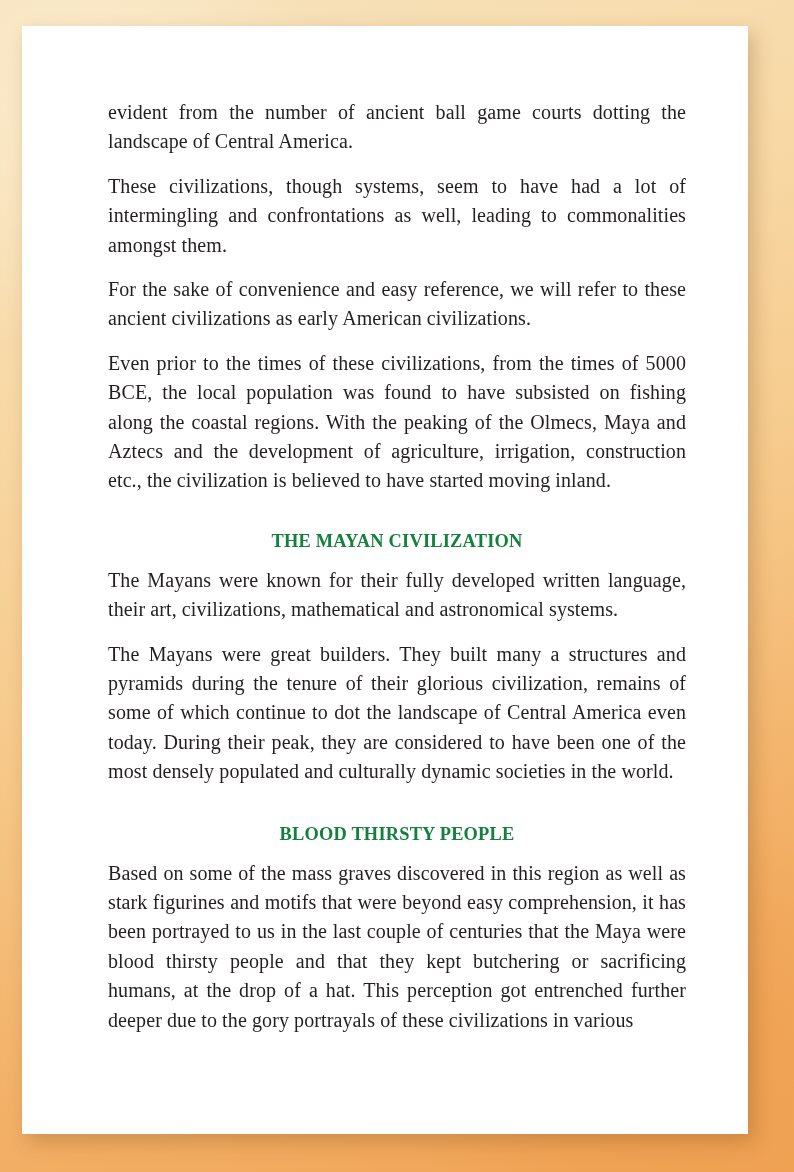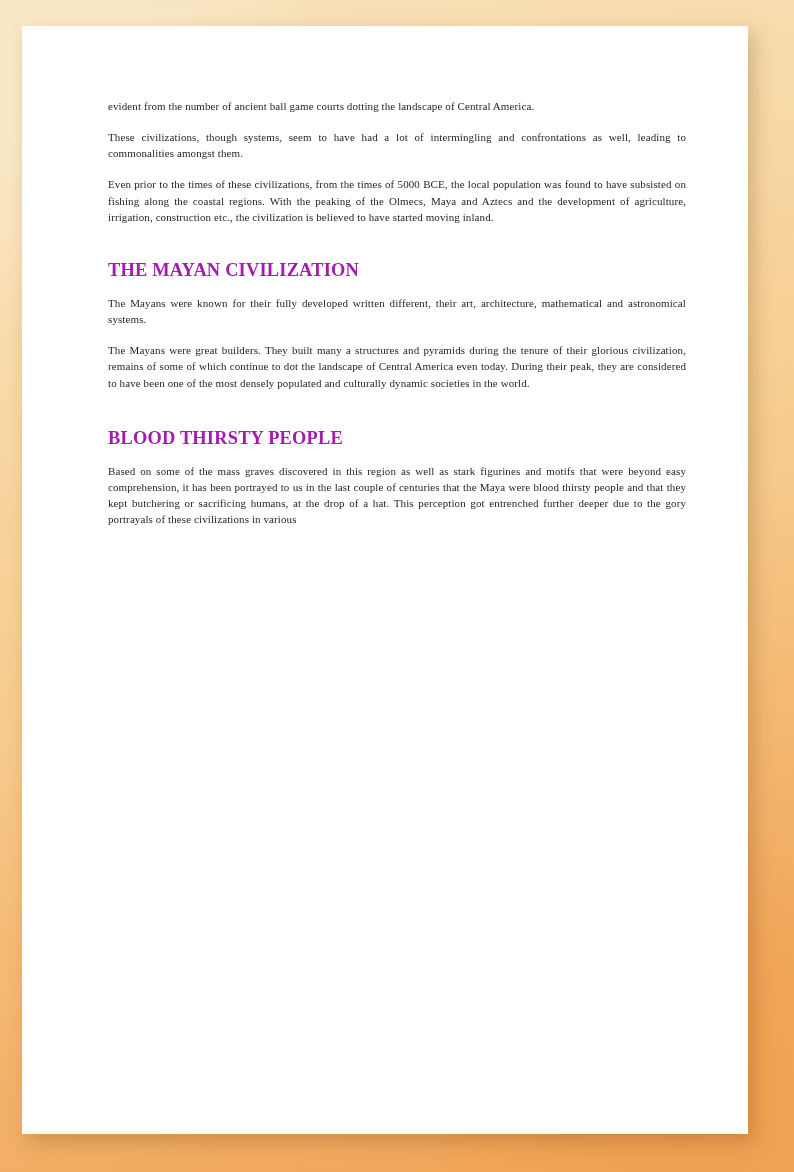--- a/index.html
+++ b/index.html
@@ -51,60 +51,61 @@
 
   .content {
     position: absolute;
     left: 86px;
     top: 72px;
     width: 578px;
   }
 
   p.para {
     margin: 0 0 15px 0;
-    font-size: 11px;
+    font-size: 20px;
     line-height: 1.47;
     color: #231f20;
     text-align: justify;
     text-justify: inter-word;
     hyphens: none;
     letter-spacing: 0.1px;
   }
 
   h2.section-heading {
     margin: 34px 0 14px 0;
     font-size: 18.4px;
     line-height: 1.2;
-    color: #a21caf;
+    color: #15803d;
     font-weight: bold;
     letter-spacing: 0.2px;
-    text-align: left;
+    text-align: center;
   }
 
   h2.section-heading.tight-top {
     margin-top: 36px;
   }
 </style>
 </head>
 <body>
 
 <div class="page-canvas">
   <div class="bg-blob-a"></div>
   <div class="bg-blob-b"></div>
 
   <div class="paper">
     <div class="content">
 
       <p class="para">evident from the number of ancient ball game courts dotting the landscape of Central America.</p>
       <p class="para">These civilizations, though systems, seem to have had a lot of intermingling and confrontations as well, leading to commonalities amongst them.</p>
+      <p class="para">For the sake of convenience and easy reference, we will refer to these ancient civilizations as early American civilizations.</p>
       <p class="para">Even prior to the times of these civilizations, from the times of 5000 BCE, the local population was found to have subsisted on fishing along the coastal regions. With the peaking of the Olmecs, Maya and Aztecs and the development of agriculture, irrigation, construction etc., the civilization is believed to have started moving inland.</p>
 
       <h2 class="section-heading">THE MAYAN CIVILIZATION</h2>
 
-      <p class="para">The Mayans were known for their fully developed written different, their art, architecture, mathematical and astronomical systems.</p>
+      <p class="para">The Mayans were known for their fully developed written language, their art, civilizations, mathematical and astronomical systems.</p>
       <p class="para">The Mayans were great builders. They built many a structures and pyramids during the tenure of their glorious civilization, remains of some of which continue to dot the landscape of Central America even today. During their peak, they are considered to have been one of the most densely populated and culturally dynamic societies in the world.</p>
 
       <h2 class="section-heading tight-top">BLOOD THIRSTY PEOPLE</h2>
 
       <p class="para">Based on some of the mass graves discovered in this region as well as stark figurines and motifs that were beyond easy comprehension, it has been portrayed to us in the last couple of centuries that the Maya were blood thirsty people and that they kept butchering or sacrificing humans, at the drop of a hat. This perception got entrenched further deeper due to the gory portrayals of these civilizations in various</p>
 
     </div>
   </div>
 </div>
 

